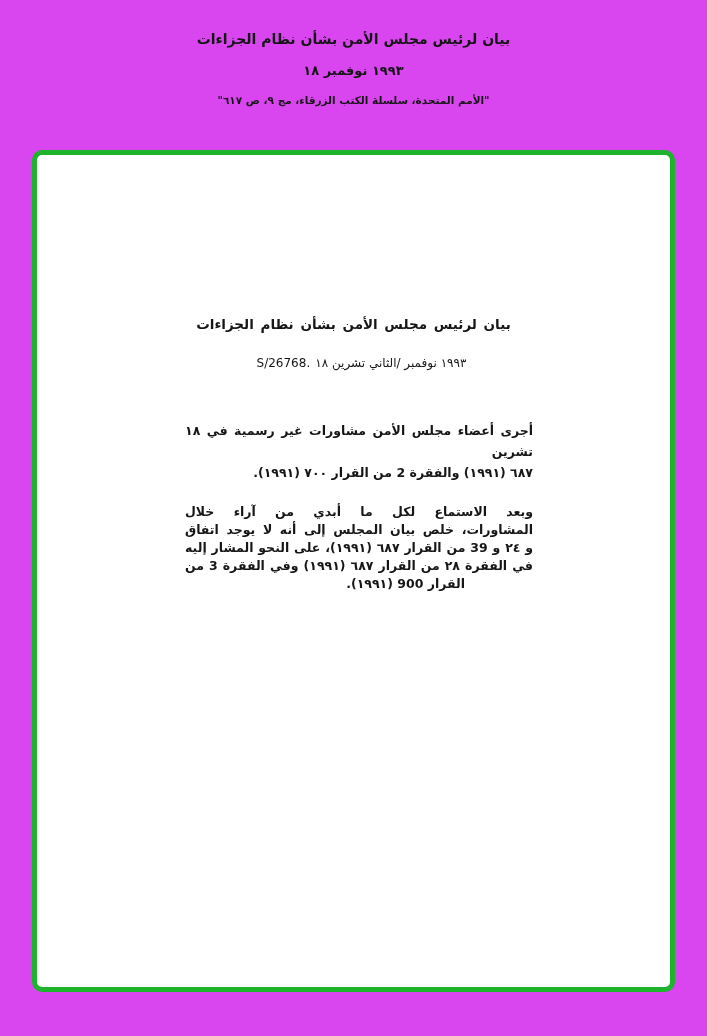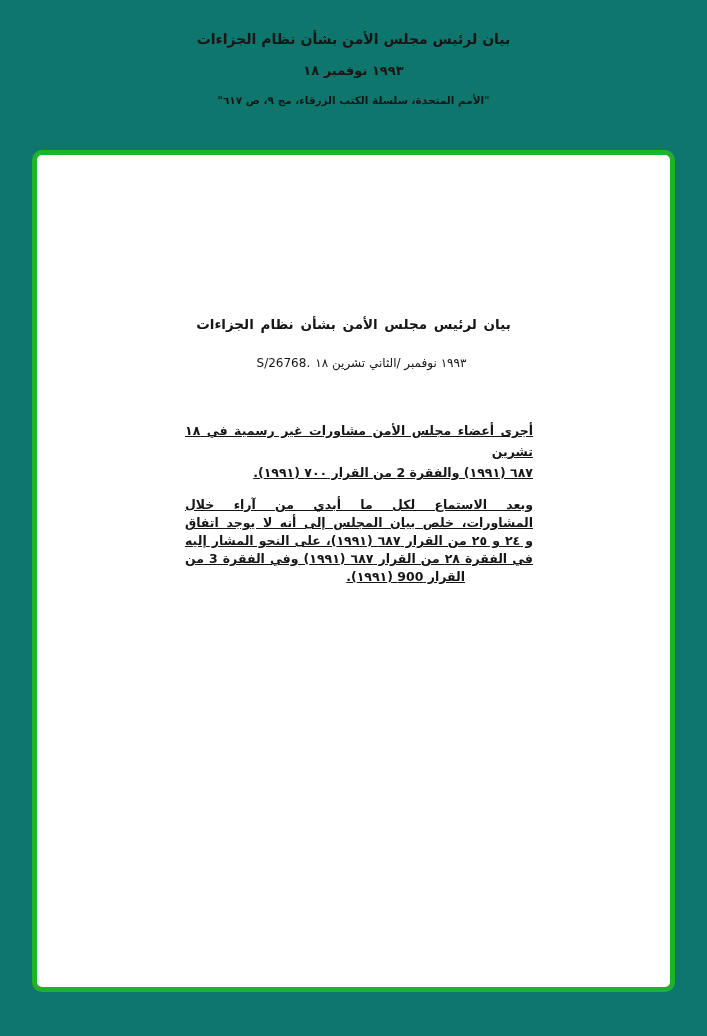--- a/index.html
+++ b/index.html
@@ -1,19 +1,19 @@
 <!DOCTYPE html>
 <html lang="ar"><head>
 <meta charset="utf-8">
 <style>
   html,body{margin:0;padding:0;background:#ffffff;}
   .page{
     position:relative;
     width:707px;height:1036px;
-    background:#0f766e;
+    background:#d946ef;
     font-family:"DejaVu Sans",sans-serif;
     color:#161616;
     overflow:hidden;
   }
   
   .doc-header{position:absolute;top:28px;left:0;width:707px;text-align:center;font-weight:700;}
   .h1{font-size:14px;line-height:22px;}
   .h2{font-size:13px;line-height:20px;margin-top:11px;}
   .h3{font-size:10.5px;line-height:16px;margin-top:11px;}
   
@@ -32,29 +32,29 @@
   .doc-subtitle{
     position:absolute;top:199px;left:8px;width:100%;
     text-align:center;font-weight:400;font-size:12px;line-height:18px;
     direction:ltr;
   }
   .doc-subtitle .ref{margin-right:5px;}
   .doc-body{
     position:absolute;top:265px;left:148px;width:348px;
     font-weight:700;font-size:12.5px;
   }
-  .para{direction:rtl;text-decoration:underline;}
+  .para{direction:rtl;}
   .para .line{
     text-align:justify;
     text-align-last:justify;
   }
   .para .line:last-child{text-align-last:right;}
   .para-1 .line{line-height:21px;}
   .para-2 .line{line-height:18px;}
-  .para-2{margin-top:13px;}
+  .para-2{margin-top:20px;}
   .para-2 .line:last-child{padding-left:0;padding-right:68px;}
 </style>
 </head>
 <body>
 
 <div class="page">
 
   <header class="doc-header">
     <div class="h1" dir="rtl">بيان لرئيس مجلس الأمن بشأن نظام الجزاءات</div>
     <div class="h2" dir="ltr">١٨‎ نوفمبر‎ ١٩٩٣‎</div>
@@ -69,20 +69,20 @@
     </div>
 
     <div class="doc-body">
       <div class="para para-1">
           <div class="line">أجرى أعضاء مجلس الأمن مشاورات غير رسمية في ١٨ تشرين</div>
           <div class="line">٦٨٧ (١٩٩١) والفقرة 2 من القرار ٧٠٠ (١٩٩١).</div>
         </div>
       <div class="para para-2">
           <div class="line">وبعد الاستماع لكل ما أبدي من آراء خلال</div>
           <div class="line">المشاورات، خلص بيان المجلس إلى أنه لا يوجد اتفاق</div>
-          <div class="line">و ٢٤ و ٢٥ من القرار ٦٨٧ (١٩٩١)، على النحو المشار إليه</div>
+          <div class="line">و ٢٤ و 39 من القرار ٦٨٧ (١٩٩١)، على النحو المشار إليه</div>
           <div class="line">في الفقرة ٢٨ من القرار ٦٨٧ (١٩٩١) وفي الفقرة 3 من</div>
           <div class="line">القرار 900 (١٩٩١).</div>
         </div>
     </div>
   </section>
 
 </div>
 
 </body></html>

